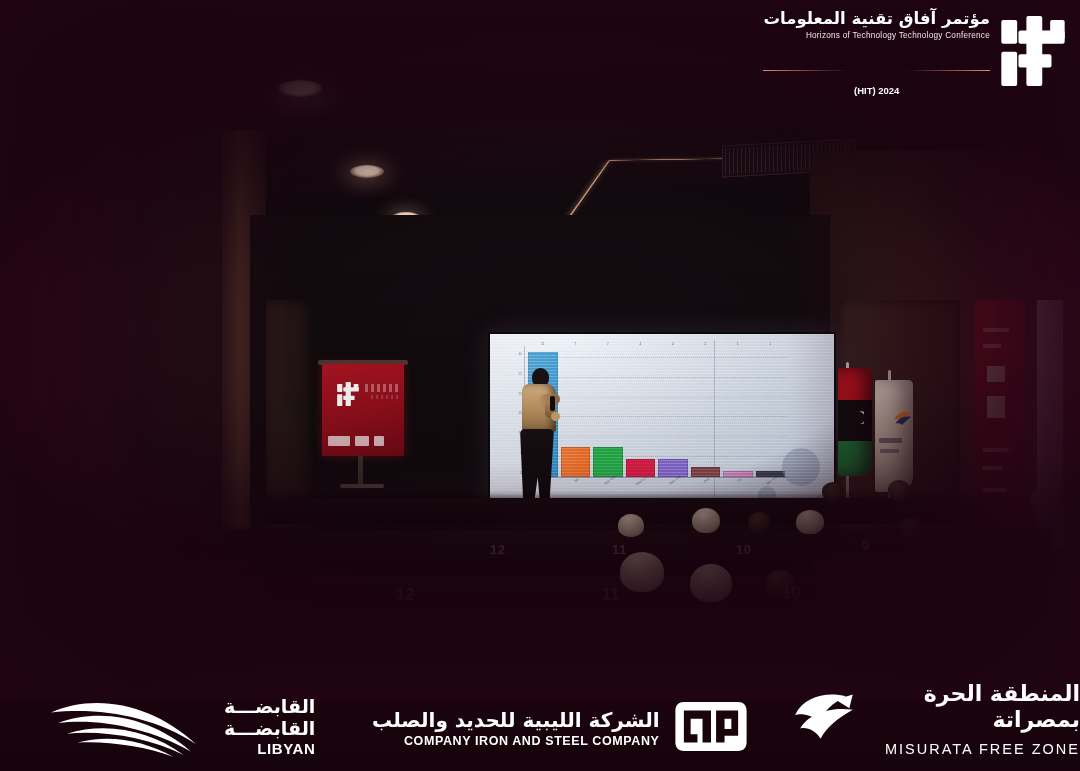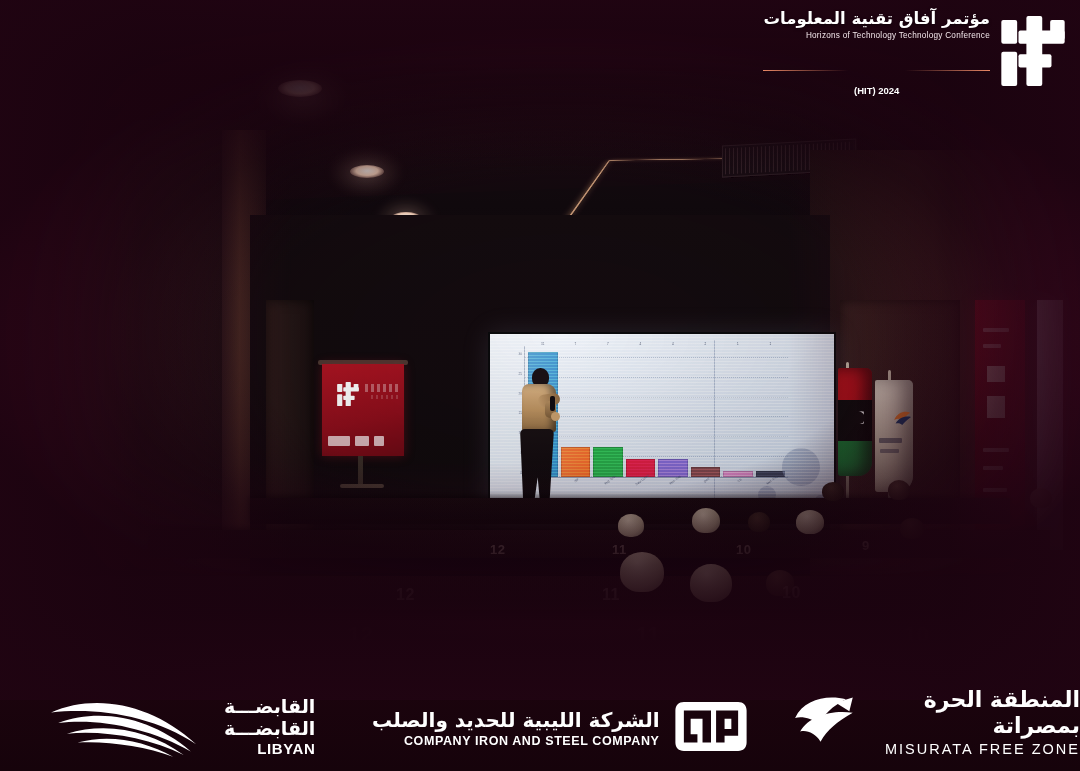--- a/index.html
+++ b/index.html
@@ -643,19 +643,19 @@
         <svg viewBox="0 0 92 62" width="78" height="53">
           <g fill="#ffffff">
             <path d="M6 28 C16 6, 44 0, 66 6 C50 14, 40 24, 34 36 C26 28, 14 26, 6 28 Z"></path>
             <path d="M12 44 C22 26, 50 18, 74 22 C56 32, 44 42, 36 56 C30 46, 20 42, 12 44 Z"></path>
             <path d="M54 10 L74 4 L70 20 Z"></path>
           </g>
         </svg>
       </div>
       <div class="sp-txt">
         <div class="sp-ar" style="font-size:22px;">المنطقة الحرة بمصراتة</div>
-        <div class="sp-en" style="font-size:14.5px;margin-top:2px;letter-spacing:2px;">MISURATA FREE ZONE</div>
+        <div class="sp-en" style="font-size:14.5px;margin-top:8px;letter-spacing:2px;">MISURATA FREE ZONE</div>
       </div>
     </div>
 
   </div>
 
 </div>
 
 </body></html>

